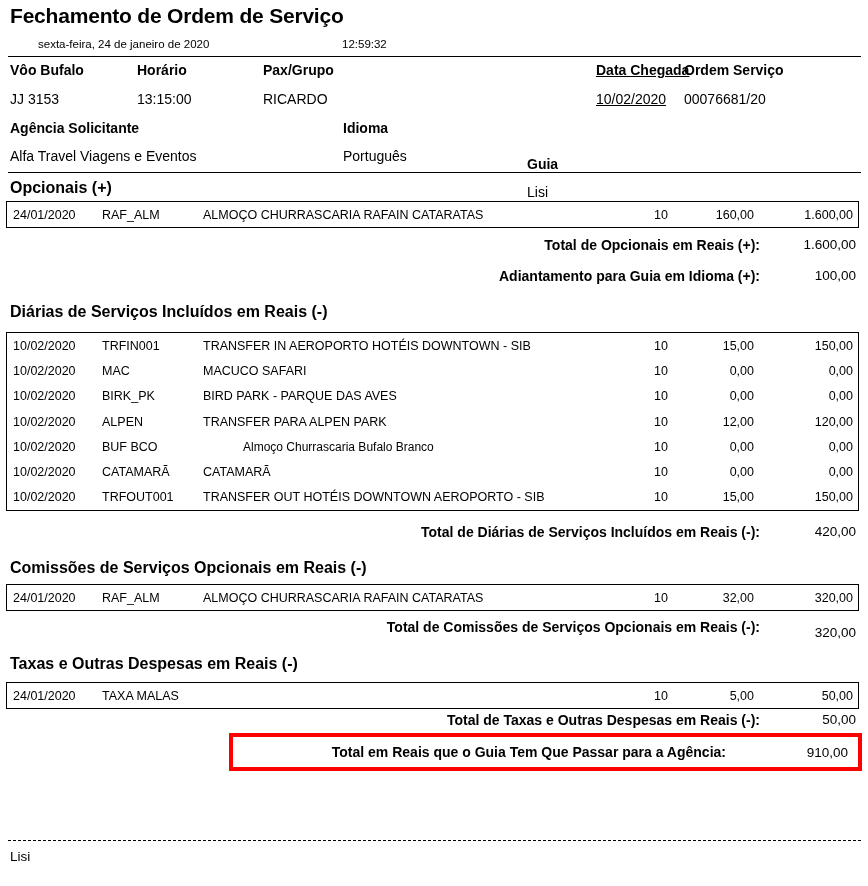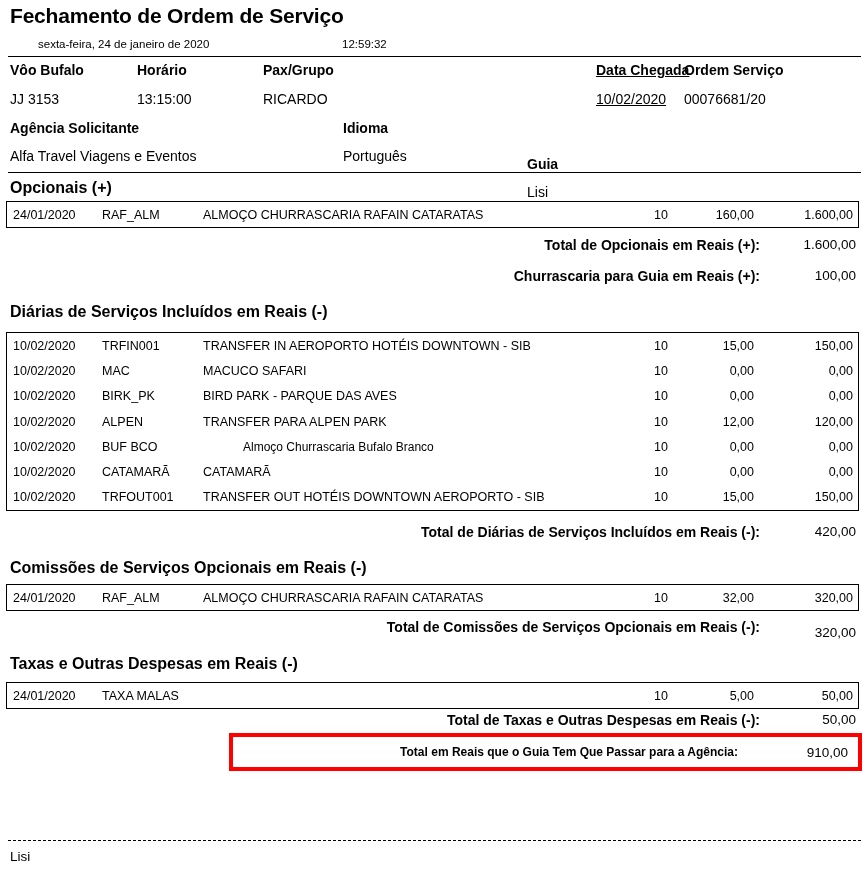--- a/index.html
+++ b/index.html
@@ -144,24 +144,24 @@
     border: 4px solid #ff0000;
     background: #ffffff;
   }
   .grand-inner {
     position: relative;
     width: 100%;
     height: 100%;
   }
   .grand-label {
     position: absolute;
-    right: 120px;
+    right: 132px;
     top: 50%;
     transform: translateY(-50%);
-    font-size: 12px;
+    font-size: 14px;
     font-weight: bold;
     white-space: nowrap;
   }
   .grand-value {
     position: absolute;
     right: 10px;
     top: 50%;
     transform: translateY(-50%);
     font-size: 13.5px;
     white-space: nowrap;
@@ -240,21 +240,21 @@
       <span class="it-total">1.600,00</span>
     </div>
   </div>
 
   <div class="total-line" style="top:237px;">
     <span class="tl-label">Total de Opcionais em Reais (+):</span>
     <span class="tl-value">1.600,00</span>
   </div>
 
   <div class="total-line" style="top:268px;">
-    <span class="tl-label">Churrascaria para Guia em Reais (+):</span>
+    <span class="tl-label">Adiantamento para Guia em Idioma (+):</span>
     <span class="tl-value">100,00</span>
   </div>
 
   <div class="section-title" style="top:303px;">Diárias de Serviços Incluídos em Reais (-)</div>
 
   <div class="items-box" style="top:332px;">
     <div class="item-row">
       <span class="it-date">10/02/2020</span>
       <span class="it-code">TRFIN001</span>
       <span class="it-desc">TRANSFER IN AEROPORTO HOTÉIS DOWNTOWN - SIB</span>

